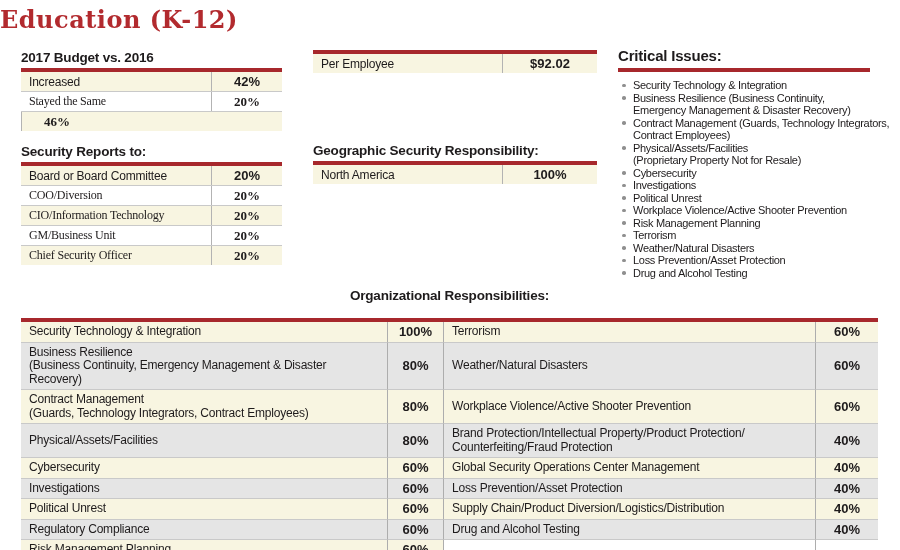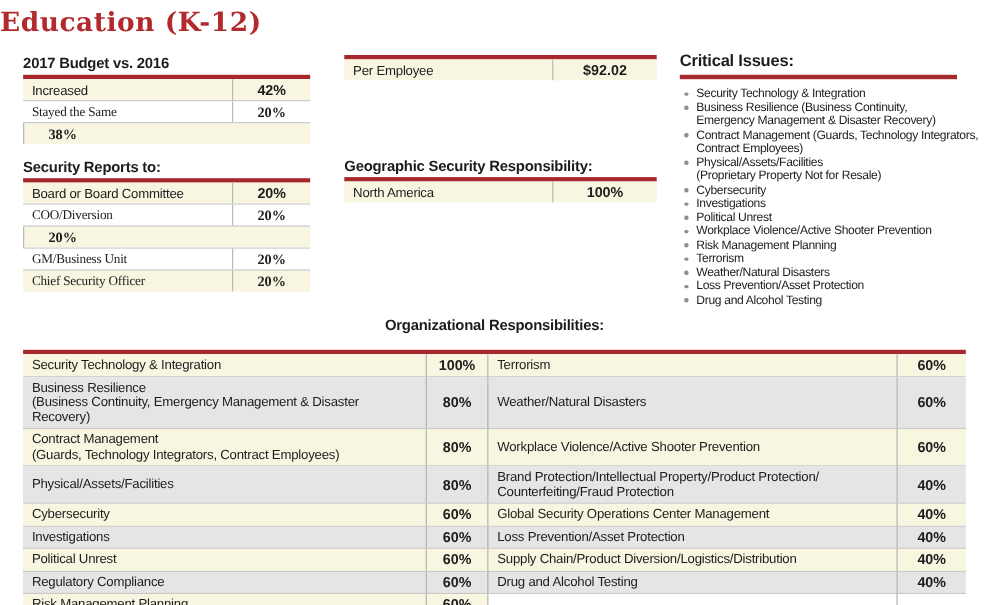--- a/index.html
+++ b/index.html
@@ -61,38 +61,39 @@
     <div class="rows">
       <div class="row">
         <div class="lbl">Increased</div>
         <div class="val">42%</div>
       </div>
       <div class="row">
         <div class="lbl">Stayed the Same</div>
         <div class="val">20%</div>
       </div>
       <div class="row">
-        <div class="val">38%</div>
+        <div class="val">46%</div>
       </div>
     </div>
   </section>
 
   <section class="mini reports-to">
     <div class="mini-head">Security Reports to:</div>
     <div class="redbar"></div>
     <div class="rows">
       <div class="row">
         <div class="lbl">Board or Board Committee</div>
         <div class="val">20%</div>
       </div>
       <div class="row">
         <div class="lbl">COO/Diversion</div>
         <div class="val">20%</div>
       </div>
       <div class="row">
+        <div class="lbl">CIO/Information Technology</div>
         <div class="val">20%</div>
       </div>
       <div class="row">
         <div class="lbl">GM/Business Unit</div>
         <div class="val">20%</div>
       </div>
       <div class="row">
         <div class="lbl">Chief Security Officer</div>
         <div class="val">20%</div>
       </div>

